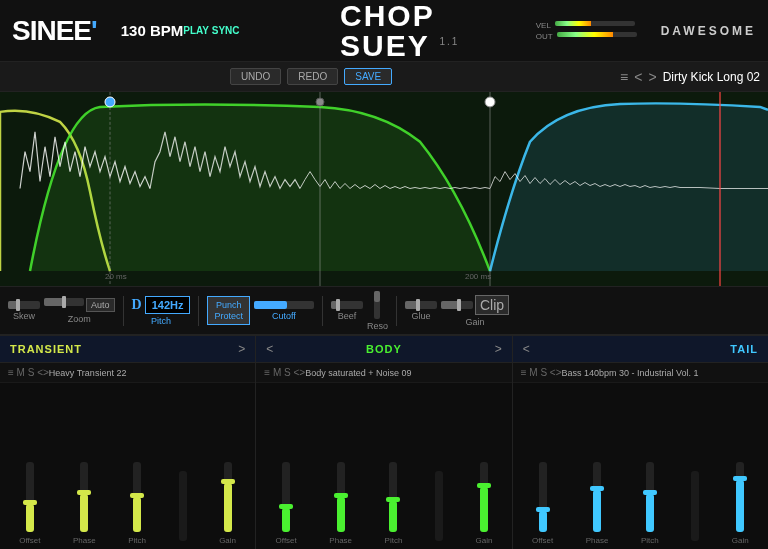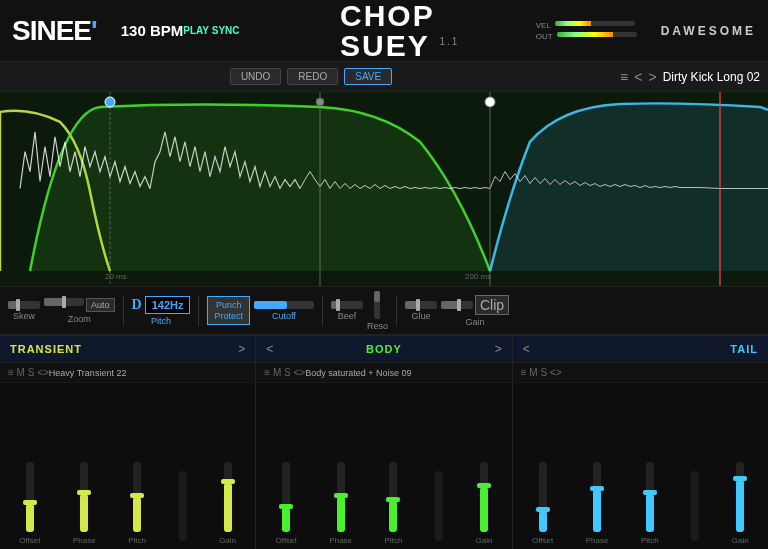--- a/index.html
+++ b/index.html
@@ -603,20 +603,21 @@
     </div>
   </div>
 
   <div class="panel">
     <div class="panel-header">
       <span class="panel-arrow">&lt;</span>
       <span class="panel-title tail-color">TAIL</span>
     </div>
     <div class="panel-preset-row">
       <span class="preset-ctrl-icons">≡ M S &lt;&gt;</span>
+      <span class="preset-name-small">Bass 140bpm 30 - Industrial Vol. 1</span>
     </div>
     <div class="faders-row">
       <div class="fader-group">
         <div class="fader-track">
           <div class="fader-fill fader-fill-blue" style="height:30%"></div>
           <div class="fader-thumb" style="bottom:28%; background:#40c8ff"></div>
         </div>
         <span class="fader-label">Offset</span>
       </div>
       <div class="fader-group">

